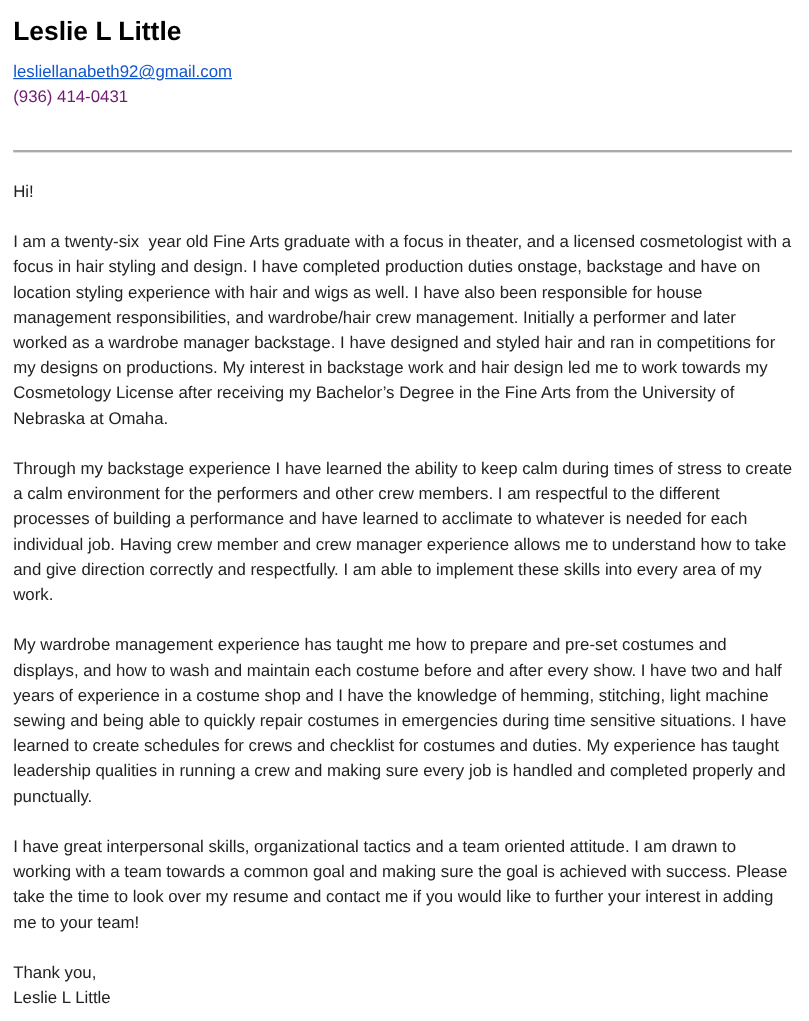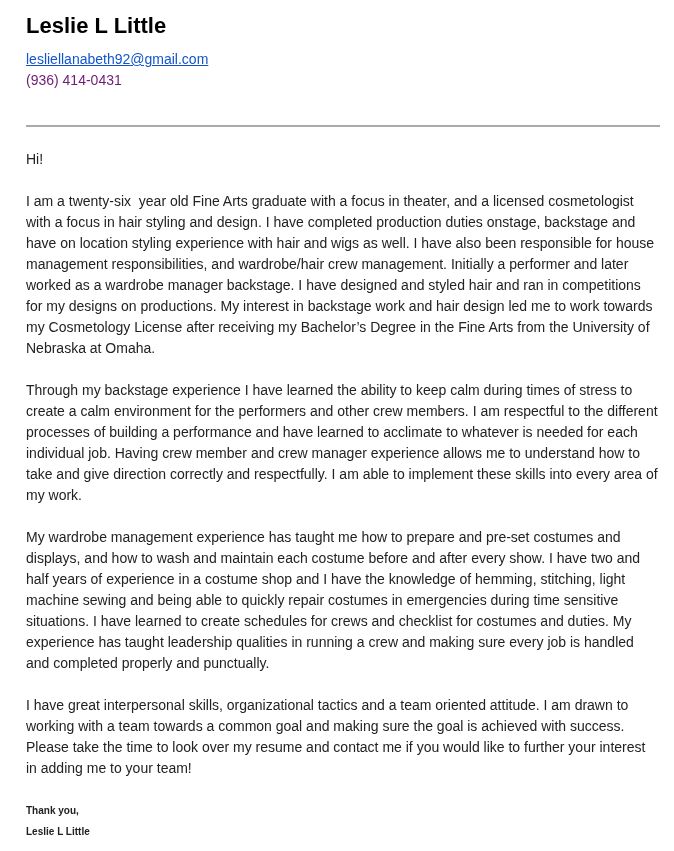--- a/index.html
+++ b/index.html
@@ -4,21 +4,21 @@
 <style>
   html, body {
     margin: 0;
     padding: 0;
     background: #ffffff;
   }
   .page {
     width: 674px;
     height: 851px;
     box-sizing: border-box;
-    padding: 13px 14px 0 26px;
+    padding: 13px 14px 0 11px;
     background: #ffffff;
     font-family: "Liberation Sans", "DejaVu Sans", sans-serif;
     color: #222222;
   }
   .author-name {
     font-size: 22px;
     line-height: 26px;
     font-weight: bold;
     color: #000000;
     margin: 0 0 10px 0;
@@ -44,24 +44,23 @@
   .body-text {
     margin-top: 22px;
   }
   .body-text p {
     font-size: 14px;
     line-height: 21px;
     margin: 0 0 21px 0;
     white-space: pre-wrap; 
   }
   .closing-block div {
-    font-size: 10px;
+    font-size: 14px;
     line-height: 21px;
     white-space: pre-wrap;
-    font-weight: bold;
   }
 </style>
 </head>
 <body>
 
 <div class="page">
 
   <div class="header">
     <h1 class="author-name">Leslie L Little</h1>
     <a href="#" class="email-link">lesliellanabeth92@gmail.com</a>

